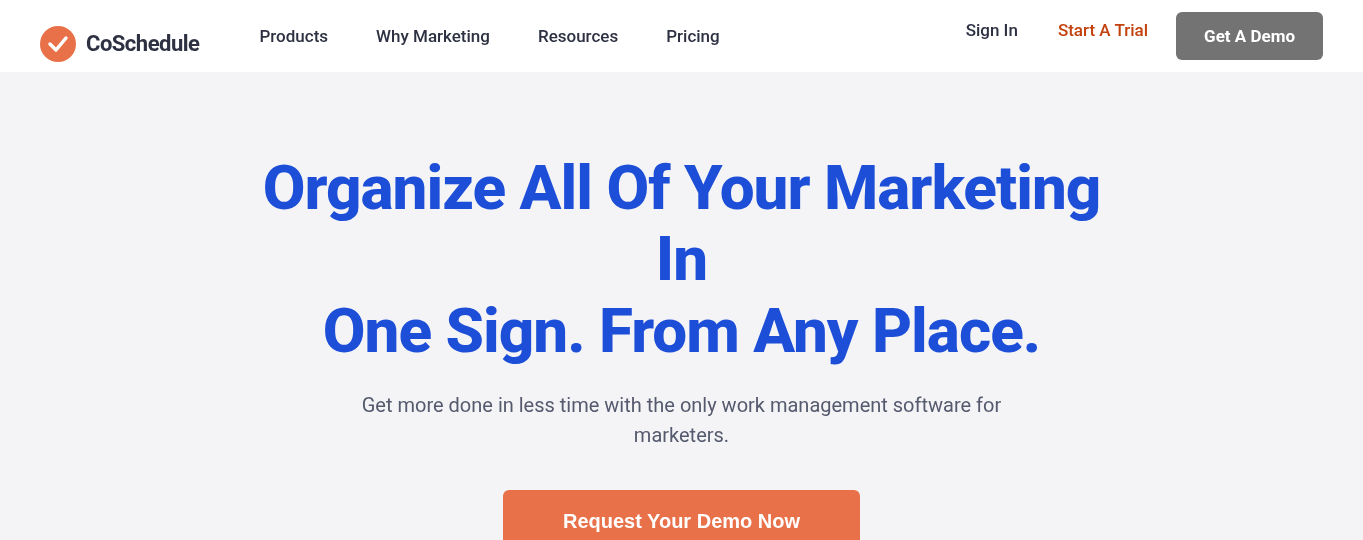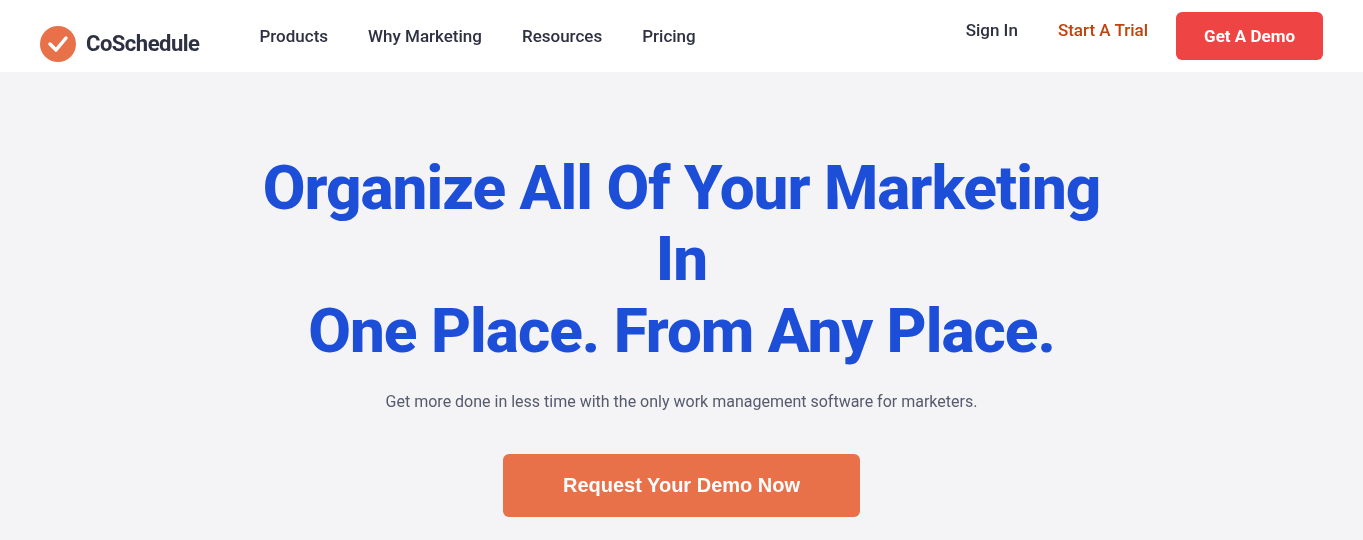--- a/index.html
+++ b/index.html
@@ -42,20 +42,21 @@
     .logo-text {
       font-size: 22px;
       font-weight: 700;
       color: #2d3142;
       letter-spacing: -0.5px;
     }
 
     .nav-links {
       display: flex;
       align-items: center;
+      gap: 8px;
       flex: 1;
     }
 
     .nav-link {
       font-size: 17px;
       font-weight: 500;
       color: #2d3142;
       text-decoration: none;
       padding: 8px 20px;
       cursor: pointer;
@@ -79,21 +80,21 @@
     .nav-start-trial {
       font-size: 17px;
       font-weight: 500;
       color: #c2410c;
       text-decoration: none;
       padding: 8px 12px;
       cursor: pointer;
     }
 
     .nav-get-demo {
-      background-color: #ef4444;
+      background-color: #737373;
       color: #ffffff;
       font-size: 17px;
       font-weight: 700;
       padding: 14px 28px;
       border-radius: 6px;
       border: none;
       cursor: pointer;
       text-decoration: none;
       white-space: nowrap;
     }
@@ -117,21 +118,21 @@
       max-width: 900px;
       margin-bottom: 24px;
       letter-spacing: -1px;
     }
 
     .hero-title-italic {
       font-weight: 800;
     }
 
     .hero-subtitle {
-      font-size: 16px;
+      font-size: 20px;
       font-weight: 400;
       color: #555a6e;
       max-width: 680px;
       margin-bottom: 40px;
       line-height: 1.5;
     }
 
     .hero-cta {
       background-color: #e8714a;
       color: #ffffff;
@@ -166,21 +167,21 @@
   <div class="nav-right">
     <a class="nav-signin" href="#">Sign In</a>
     <a class="nav-start-trial" href="#">Start A Trial</a>
     <a class="nav-get-demo" href="#">Get A Demo</a>
   </div>
 </nav>
 
 <section class="hero">
   <h1 class="hero-title">
     <span>Organize All Of Your Marketing In</span><br>
-    <span>One Place.</span>
+    <span>One Sign.</span>
     <span class="hero-title-italic">From Any Place.</span>
   </h1>
 
   <p class="hero-subtitle">Get more done in less time with the only work management software for marketers.</p>
 
   <button class="hero-cta">Request Your Demo Now</button>
 
 </section>
 
 </body></html>

